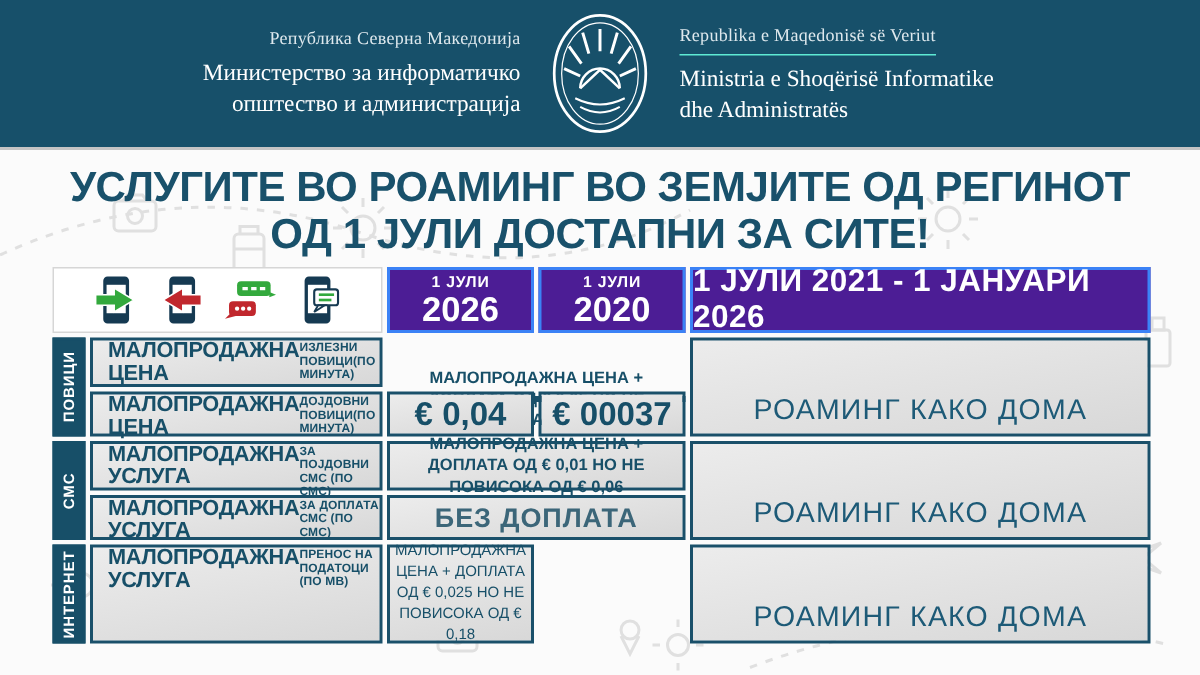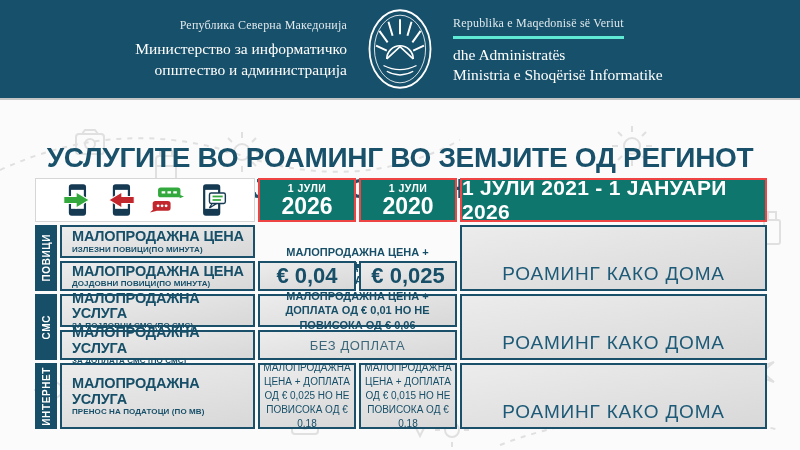--- a/index.html
+++ b/index.html
@@ -10,75 +10,75 @@
   
   .masthead {
     position:absolute; top:0; left:0; width:800px; height:100px;
     background:#17506a; border-bottom:2px solid #c4c4c4;
     display:flex; align-items:center; justify-content:center; gap:20px; z-index:3;
   }
   .mast-block { width:318px; color:#fff; font-family:"Liberation Serif","DejaVu Serif",serif; }
   .mast-left { text-align:right; }
   .mast-right { text-align:left; }
   .mast-country { font-size:12px; color:#dfe9ee; letter-spacing:.2px; margin-bottom:6px; }
-  .mast-right .mast-country { display:inline-block; border-bottom:3px solid #5eead4; padding-bottom:5px; margin-bottom:6px; }
+  .mast-right .mast-country { display:inline-block; border-bottom:1px solid #5eead4; padding-bottom:5px; margin-bottom:6px; }
   .mast-ministry { font-size:15.5px; font-weight:400; line-height:1.3; color:#ffffff; }
   .emblem-wrap { flex:0 0 auto; display:flex; align-items:center; justify-content:center; }
 
   
   .doodles { position:absolute; left:0; top:100px; width:800px; height:350px; z-index:0; pointer-events:none; }
 
   
   .title {
     position:absolute; top:110px; left:0; width:800px; text-align:center; z-index:2;
-    color:#19516b; font-weight:700; font-size:28px; line-height:1.1; letter-spacing:-0.3px;margin-top:33px;
+    color:#19516b; font-weight:700; font-size:28px; line-height:1.1; letter-spacing:-0.3px;
   }
 
   
   .pricing-table {
     position:absolute; left:35px; top:178px; width:732px; z-index:2;
     display:grid;
     grid-template-columns:22px 195px 98px 98px 1fr;
     grid-template-rows:44px 33px 30px 33px 30px 66px;
     gap:3px;
     grid-template-areas:
       "icons icons h19 h20 hfut"
       "gcall n1 v1 v1 r1"
       "gcall n2 v04 v025 r1"
       "gsms n3 v3 v3 r2"
       "gsms n4 v4 v4 r2"
       "gnet n5 v51 v52 r3";
   }
   .cell { border:2px solid #1a506a; background:linear-gradient(170deg,#ececec,#d8d8d8);
           display:flex; align-items:center; justify-content:center; }
-  .hcell { background:#0f766e; border:2px solid #ef4444; color:#fff; display:flex;
+  .hcell { background:#4c1d95; border:2px solid #3b82f6; color:#fff; display:flex;
            flex-direction:column; align-items:center; justify-content:center; }
   .icons-cell { grid-area:icons; background:#ffffff; border:1px solid #d6d6d6;
                 display:flex; align-items:center; justify-content:center; gap:14px; }
   .h19 { grid-area:h19; } .h20 { grid-area:h20; } .hfut { grid-area:hfut; }
   .hdr-small { font-size:10.5px; font-weight:700; letter-spacing:.5px; }
   .hdr-year { font-size:23px; font-weight:700; line-height:1.05; }
   .hdr-future { font-size:21px; font-weight:700; letter-spacing:.3px; }
 
   .glabel { background:#174f68; border:2px solid #174f68; color:#fff;
             display:flex; align-items:center; justify-content:center; }
   .glabel span { writing-mode:vertical-rl; transform:rotate(180deg);
                  font-size:10px; font-weight:700; letter-spacing:.6px; }
   .gcall { grid-area:gcall; } .gsms { grid-area:gsms; } .gnet { grid-area:gnet; }
 
-  .name-cell { flex-direction:column; align-items:flex-start; justify-content:center; padding-left:10px; }
+  .name-cell { flex-direction:row; align-items:flex-start; justify-content:center; padding-left:10px; }
   .svc-name { font-size:14.5px; font-weight:700; color:#174f68; letter-spacing:-0.2px; line-height:1.05; }
   .svc-sub  { font-size:8px; font-weight:700; color:#174f68; letter-spacing:.1px; }
   .n1{grid-area:n1;} .n2{grid-area:n2;} .n3{grid-area:n3;} .n4{grid-area:n4;} .n5{grid-area:n5;}
 
   .vspan { font-size:11px; font-weight:700; color:#174f68; text-align:center; line-height:1.3; padding:0 8px; }
   .v1{grid-area:v1;margin-top:39px;} .v3{grid-area:v3;} .v4{grid-area:v4;}
   .veuro { font-size:22px; font-weight:700; color:#174f68; }
   .v04{grid-area:v04;} .v025{grid-area:v025;}
-  .vnone { font-size:13px; font-weight:400; color:#3c6679; letter-spacing:.6px;text-align:right; }
+  .vnone { font-size:18px; font-weight:700; color:#3c6679; letter-spacing:.6px;text-align:right; }
   .vnet { font-size:10px; font-weight:400; color:#174f68; text-align:center; line-height:1.4; padding:0 4px; }
   .v51{grid-area:v51;} .v52{grid-area:v52;}
   .roam { font-size:19px; font-weight:400; color:#1d5a77; letter-spacing:.8px;margin-top:32px; }
   .r1{grid-area:r1;} .r2{grid-area:r2;} .r3{grid-area:r3;}
 </style>
 </head>
 <body>
 
 <div class="page">
 
@@ -151,22 +151,22 @@
           <path d="M40 14 V32 M26 17 L31 34 M54 17 L49 34 M15 28 L25 42 M65 28 L55 42 M11 46 L24 52 M69 46 L56 52"></path>
         </g>
         <path d="M24 62 A16 16 0 0 1 56 62" stroke-width="2"></path>
         <path d="M24 62 L40 47 L56 62" stroke-width="2"></path>
         <path d="M20 70 Q40 80 60 70" stroke-width="1.6"></path>
         <path d="M24 77 Q40 86 56 77" stroke-width="1.6"></path>
       </svg>
     </div>
     <div class="mast-block mast-right">
       <div class="mast-country">Republika e Maqedonisë së Veriut</div>
+      <div class="mast-ministry">Ministria e Shoqërisë Informatike</div>
       <div class="mast-ministry">dhe Administratës</div>
-      <div class="mast-ministry">Ministria e Shoqërisë Informatike</div>
     </div>
   </header>
 
   <div class="title">
     <div>УСЛУГИТЕ ВО РОАМИНГ ВО ЗЕМЈИТЕ ОД РЕГИНОТ</div>
     <div>ОД 1 ЈУЛИ ДОСТАПНИ ЗА СИТЕ!</div>
   </div>
 
   <div class="pricing-table">
 
@@ -229,21 +229,21 @@
       <div class="roam">РОАМИНГ КАКО ДОМА</div>
     </div>
     <div class="cell name-cell n2">
       <div class="svc-name">МАЛОПРОДАЖНА ЦЕНА</div>
       <div class="svc-sub">ДОЈДОВНИ ПОВИЦИ(ПО МИНУТА)</div>
     </div>
     <div class="cell v04">
       <div class="veuro">€ 0,04</div>
     </div>
     <div class="cell v025">
-      <div class="veuro">€ 0,025</div>
+      <div class="veuro">€ 00037</div>
     </div>
 
     <div class="glabel gsms">
       <span>СМС</span>
     </div>
     <div class="cell name-cell n3">
       <div class="svc-name">МАЛОПРОДАЖНА УСЛУГА</div>
       <div class="svc-sub">ЗА ПОЈДОВНИ СМС (ПО СМС)</div>
     </div>
     <div class="cell v3">
@@ -263,21 +263,18 @@
     <div class="glabel gnet">
       <span>ИНТЕРНЕТ</span>
     </div>
     <div class="cell name-cell n5">
       <div class="svc-name">МАЛОПРОДАЖНА УСЛУГА</div>
       <div class="svc-sub">ПРЕНОС НА ПОДАТОЦИ (ПО МВ)</div>
     </div>
     <div class="cell v51">
       <div class="vnet">МАЛОПРОДАЖНА ЦЕНА + ДОПЛАТА ОД € 0,025 НО НЕ ПОВИСОКА ОД € 0,18</div>
     </div>
-    <div class="cell v52">
-      <div class="vnet">МАЛОПРОДАЖНА ЦЕНА + ДОПЛАТА ОД € 0,015 НО НЕ ПОВИСОКА ОД € 0,18</div>
-    </div>
     <div class="cell r3">
       <div class="roam">РОАМИНГ КАКО ДОМА</div>
     </div>
 
   </div>
 </div>
 
 </body></html>

